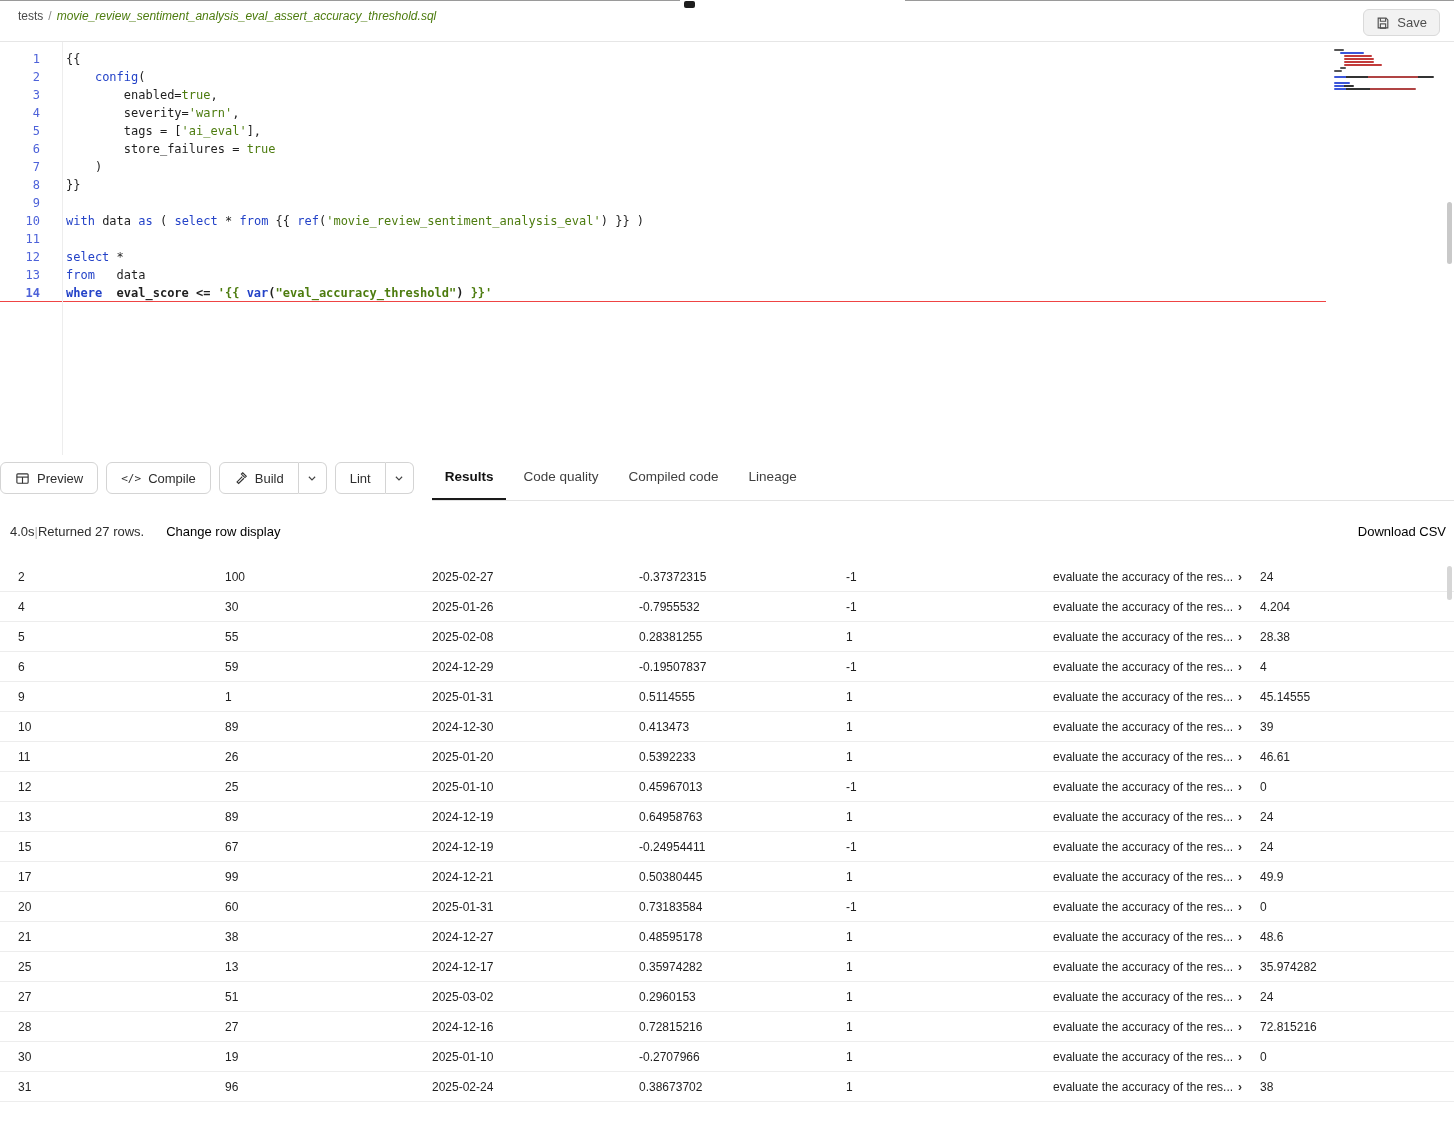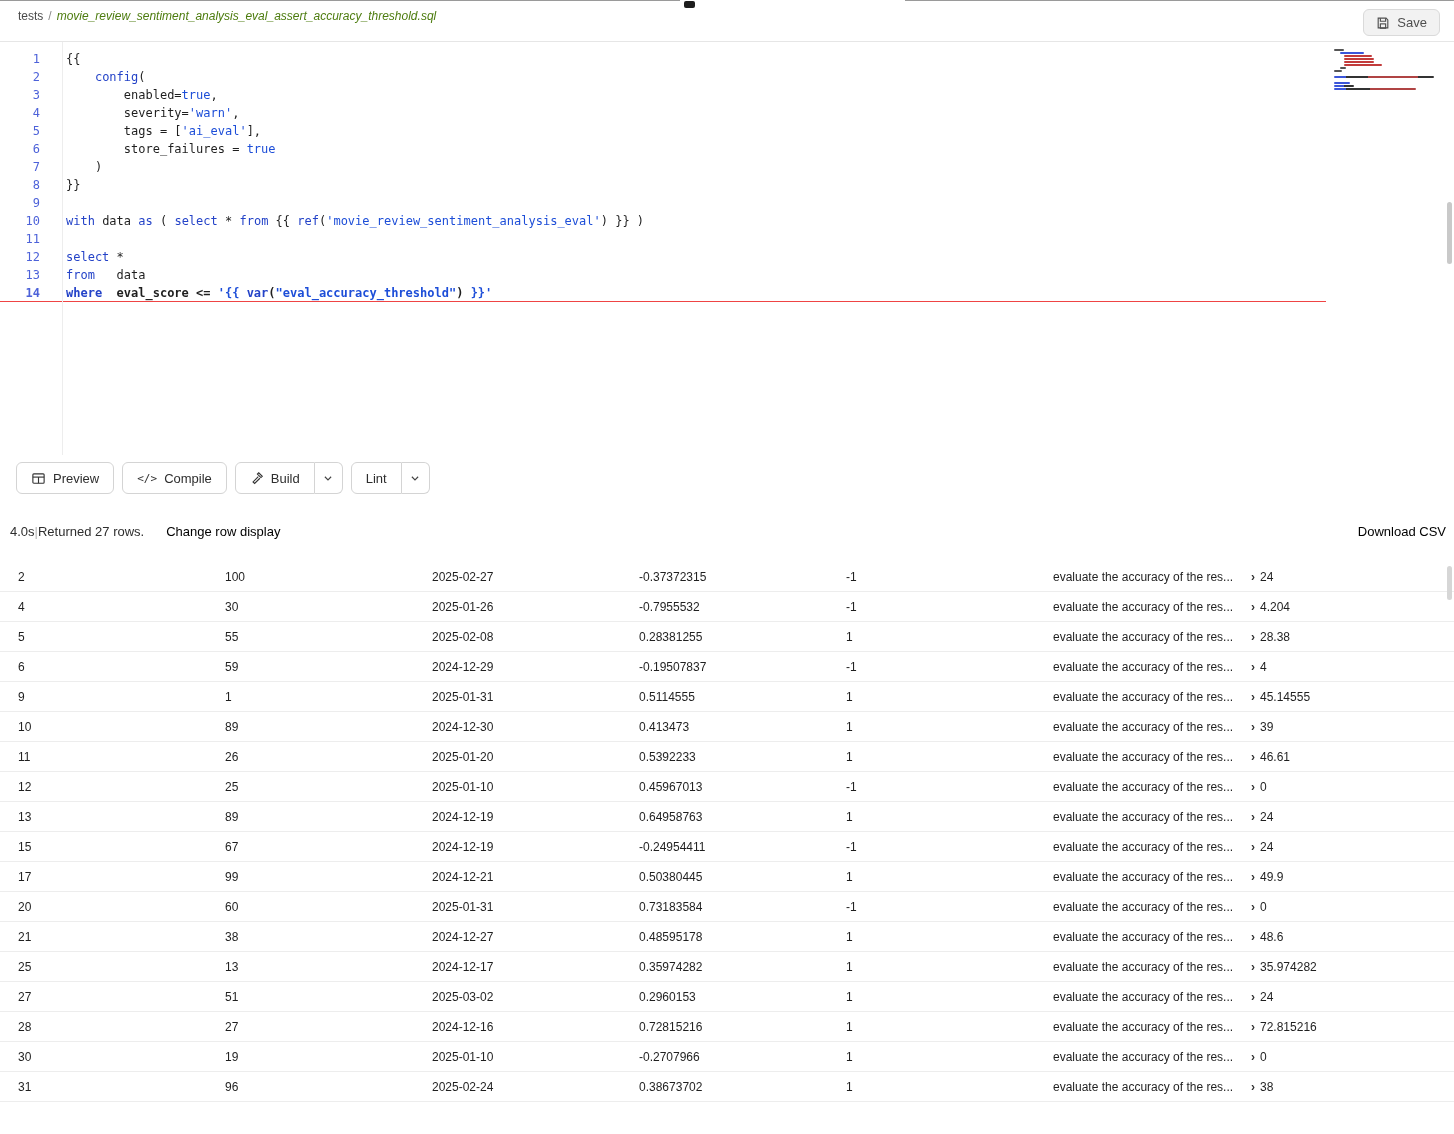--- a/index.html
+++ b/index.html
@@ -29,30 +29,30 @@
 
   
   .editor { position:relative; height:413px; padding-top:8px; }
   .gutter-rule { position:absolute; left:62px; top:0; bottom:0; width:1px; background:#ededed; }
   .code-line { display:flex; height:18px; line-height:18px;
                font-family:"DejaVu Sans Mono", monospace; font-size:12px; white-space:pre; }
   .code-line .gutter { width:40px; flex:none; text-align:right; color:#4d62d9; }
   .code-line .line-code { margin-left:26px; white-space:pre; color:#1f1f1f; }
   .code-line.active { width:1326px; border-bottom:1px solid #ef4444;font-weight:bold; }
   .tk-k { color:#2443c8;text-align:center; }
-  .tk-s { color:#1d4ed8; }
+  .tk-s { color:#4d7c0f; }
   .tk-p { color:#1f1f1f; }
 
   .minimap { position:absolute; top:4px; right:10px; width:114px; height:54px; padding:2px 4px; }
   .minimap i { display:block; height:2px; margin:1px 0; border-radius:1px; }
   .editor-vscroll { position:absolute; right:2px; top:160px; width:5px; height:62px;
                     background:#c9c9c9; border-radius:3px; }
 
   
-  .actionbar { height:46px; display:flex; align-items:stretch; padding-left:16px; }
+  .actionbar { height:46px; display:flex; align-items:stretch; }
   .btn-group { display:flex; align-items:center; gap:8px; }
   .tool-btn { display:inline-flex; align-items:center; gap:7px; height:32px; padding:0 14px;
               background:#fff; border:1px solid #d4d4d4; border-radius:6px; font-size:13px;
               color:#2e2e2e; cursor:pointer; font-family:"Liberation Sans", sans-serif; }
   .split { display:inline-flex; height:32px; }
   .split .main { border-radius:6px 0 0 6px;align-items:center; }
   .split .caret { width:28px; display:inline-flex; align-items:center; justify-content:center;
                   background:#fff; border:1px solid #d4d4d4; border-left:none;
                   border-radius:0 6px 6px 0; cursor:pointer; }
   .compile-glyph { font-family:"DejaVu Sans Mono", monospace; font-size:11px; color:#333; }
@@ -72,21 +72,21 @@
   .download-csv { margin-left:auto; }
 
   
   .thead { display:grid; grid-template-columns:repeat(6,207px) 1fr; padding-left:18px;
            height:27px; align-items:center; background:#f5f5f7;
            border-top:1px solid #e8e8e8; border-bottom:1px solid #e8e8e8; }
   .th { font-size:11px; font-weight:700; color:#454545; letter-spacing:.2px; }
   .tr { display:grid; grid-template-columns:repeat(6,207px) 1fr; padding-left:18px;
         height:30px; align-items:center; border-bottom:1px solid #ededed; }
   .td { font-size:12px; color:#1f1f1f; white-space:nowrap; overflow:hidden; }
-  .prompt-cell { display:flex; align-items:center; gap:18px; }
+  .prompt-cell { display:flex; align-items:center; gap:5px; }
   .prompt-chevron { font-weight:700; color:#333; font-size:12px; line-height:1; }
   .table-scroll-thumb { position:absolute; right:2px; top:566px; width:5px; height:34px;
                         background:#d6d6d6; border-radius:3px; }
   svg { display:block; }
 </style>
 </head>
 <body>
 
 <div class="app">
 
@@ -191,20 +191,26 @@
         </button>
         <button class="caret">
           <span>
             <svg width="10" height="10" viewBox="0 0 16 16" fill="none" stroke="#444" stroke-width="1.8">
                 <polyline points="3,6 8,11 13,6"></polyline>
               </svg>
           </span>
         </button>
       </span>
     </div>
+    <div class="tabs">
+      <div class="tab active">Results</div>
+      <div class="tab">Code quality</div>
+      <div class="tab">Compiled code</div>
+      <div class="tab">Lineage</div>
+    </div>
   </div>
 
   <div class="statusbar">
     <div class="status-left">
       <span>4.0s</span>
       <span class="status-sep">|</span>
       <span>Returned 27 rows.</span>
     </div>
     <span class="link change-display">Change row display</span>
     <span class="link download-csv">Download CSV</span>

